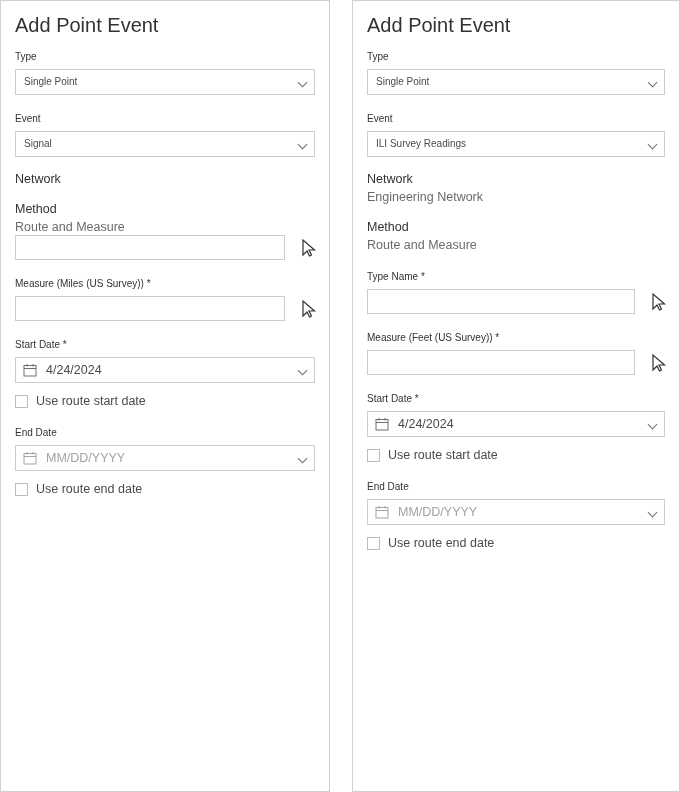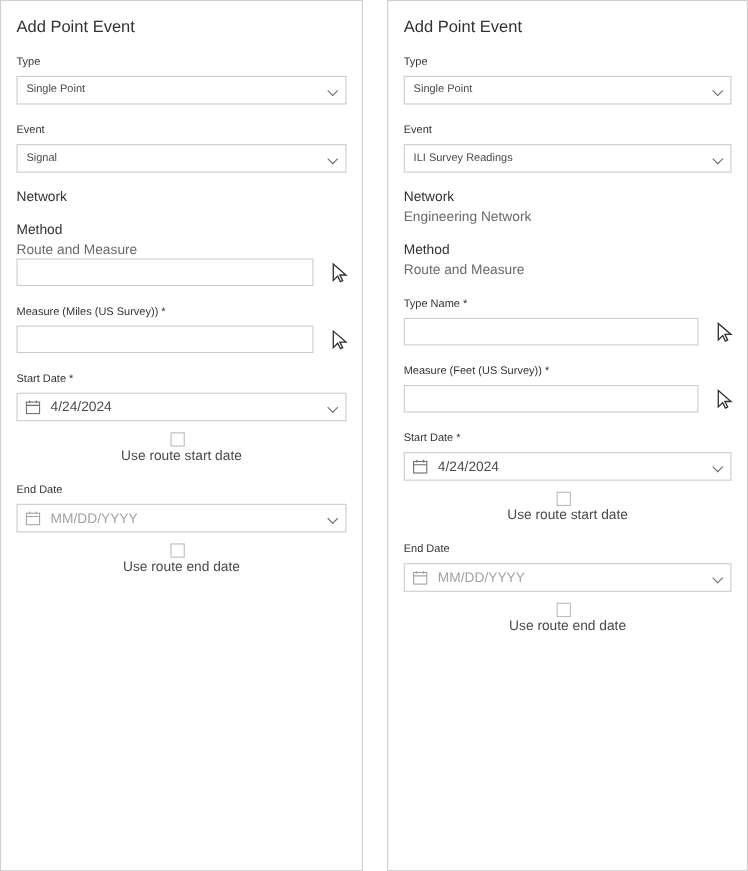--- a/index.html
+++ b/index.html
@@ -29,21 +29,21 @@
     width: 330px;
   }
   .panel-right {
     left: 352px;
     width: 328px;
   }
   .panel-inner {
     padding: 12px 14px 0 14px;
   }
   .panel-title {
-    font-size: 15px;
+    font-size: 20px;
     color: #323232;
     margin: 2px 0 14px 0;
     line-height: 20px;
   }
   .field-label {
     font-size: 10px;
     color: #323232;
     margin: 0 0 4px 0;
     line-height: 16px;
   }
@@ -153,21 +153,20 @@
     color: #4a4a4a;
   }
   .date-text.placeholder {
     color: #a3a3a3;
   }
   .check-row {
     display: flex;
     align-items: center;
     margin-top: 10px;
     margin-bottom: 2px;
-    flex-direction: column;
   }
   .checkbox {
     width: 13px;
     height: 13px;
     border: 1px solid #bcbcbc;
     background: #ffffff;
     box-sizing: border-box;
     margin-right: 8px;
   }
   .check-label {

